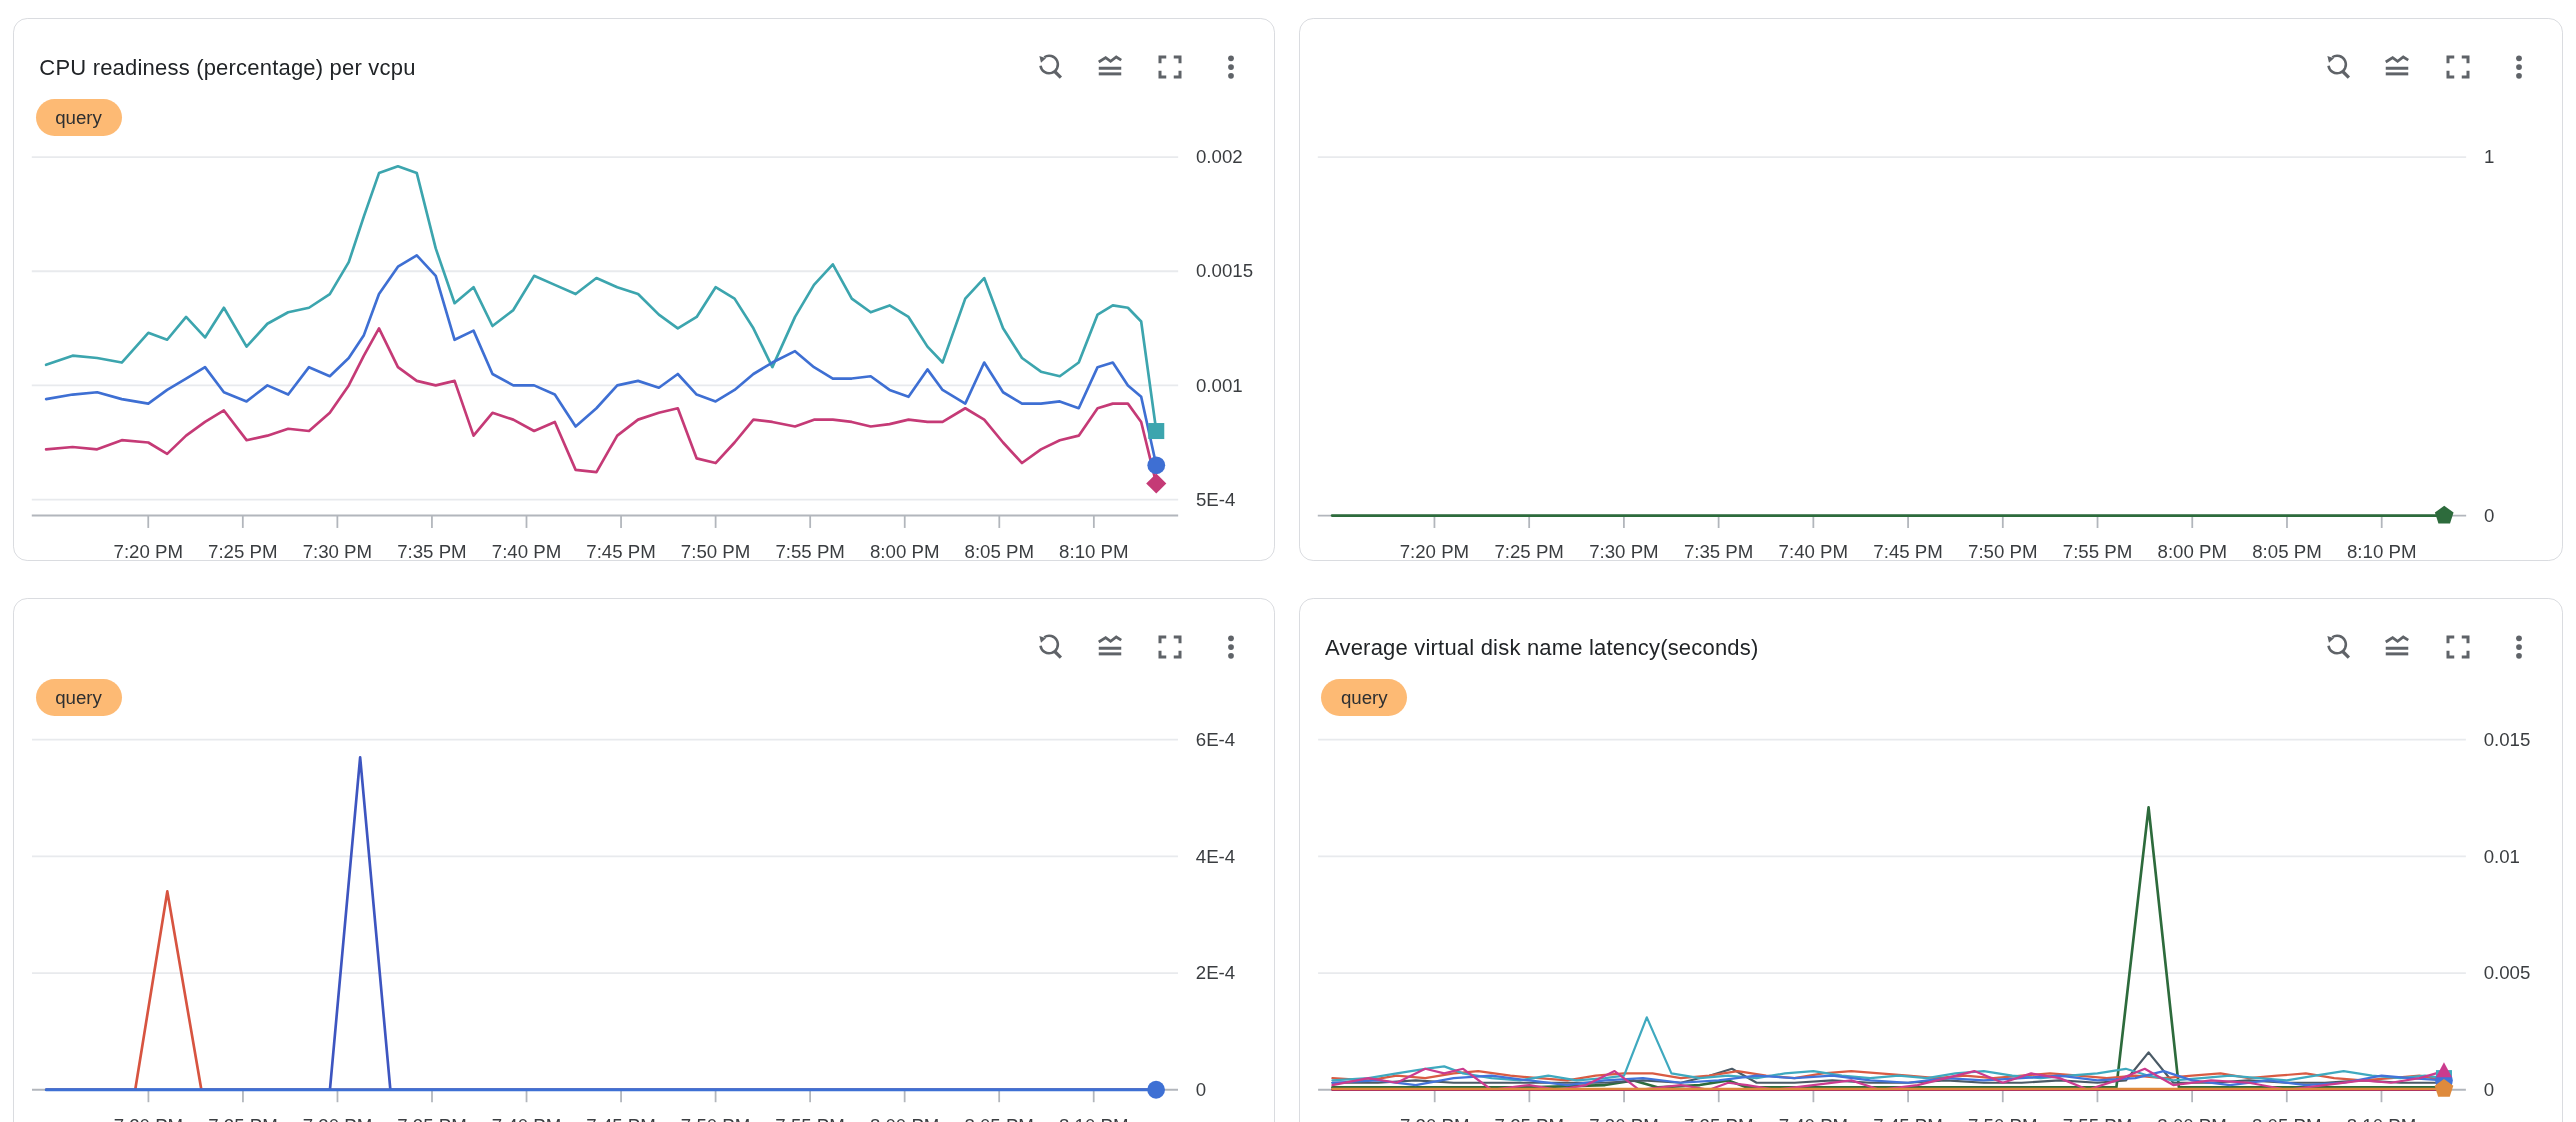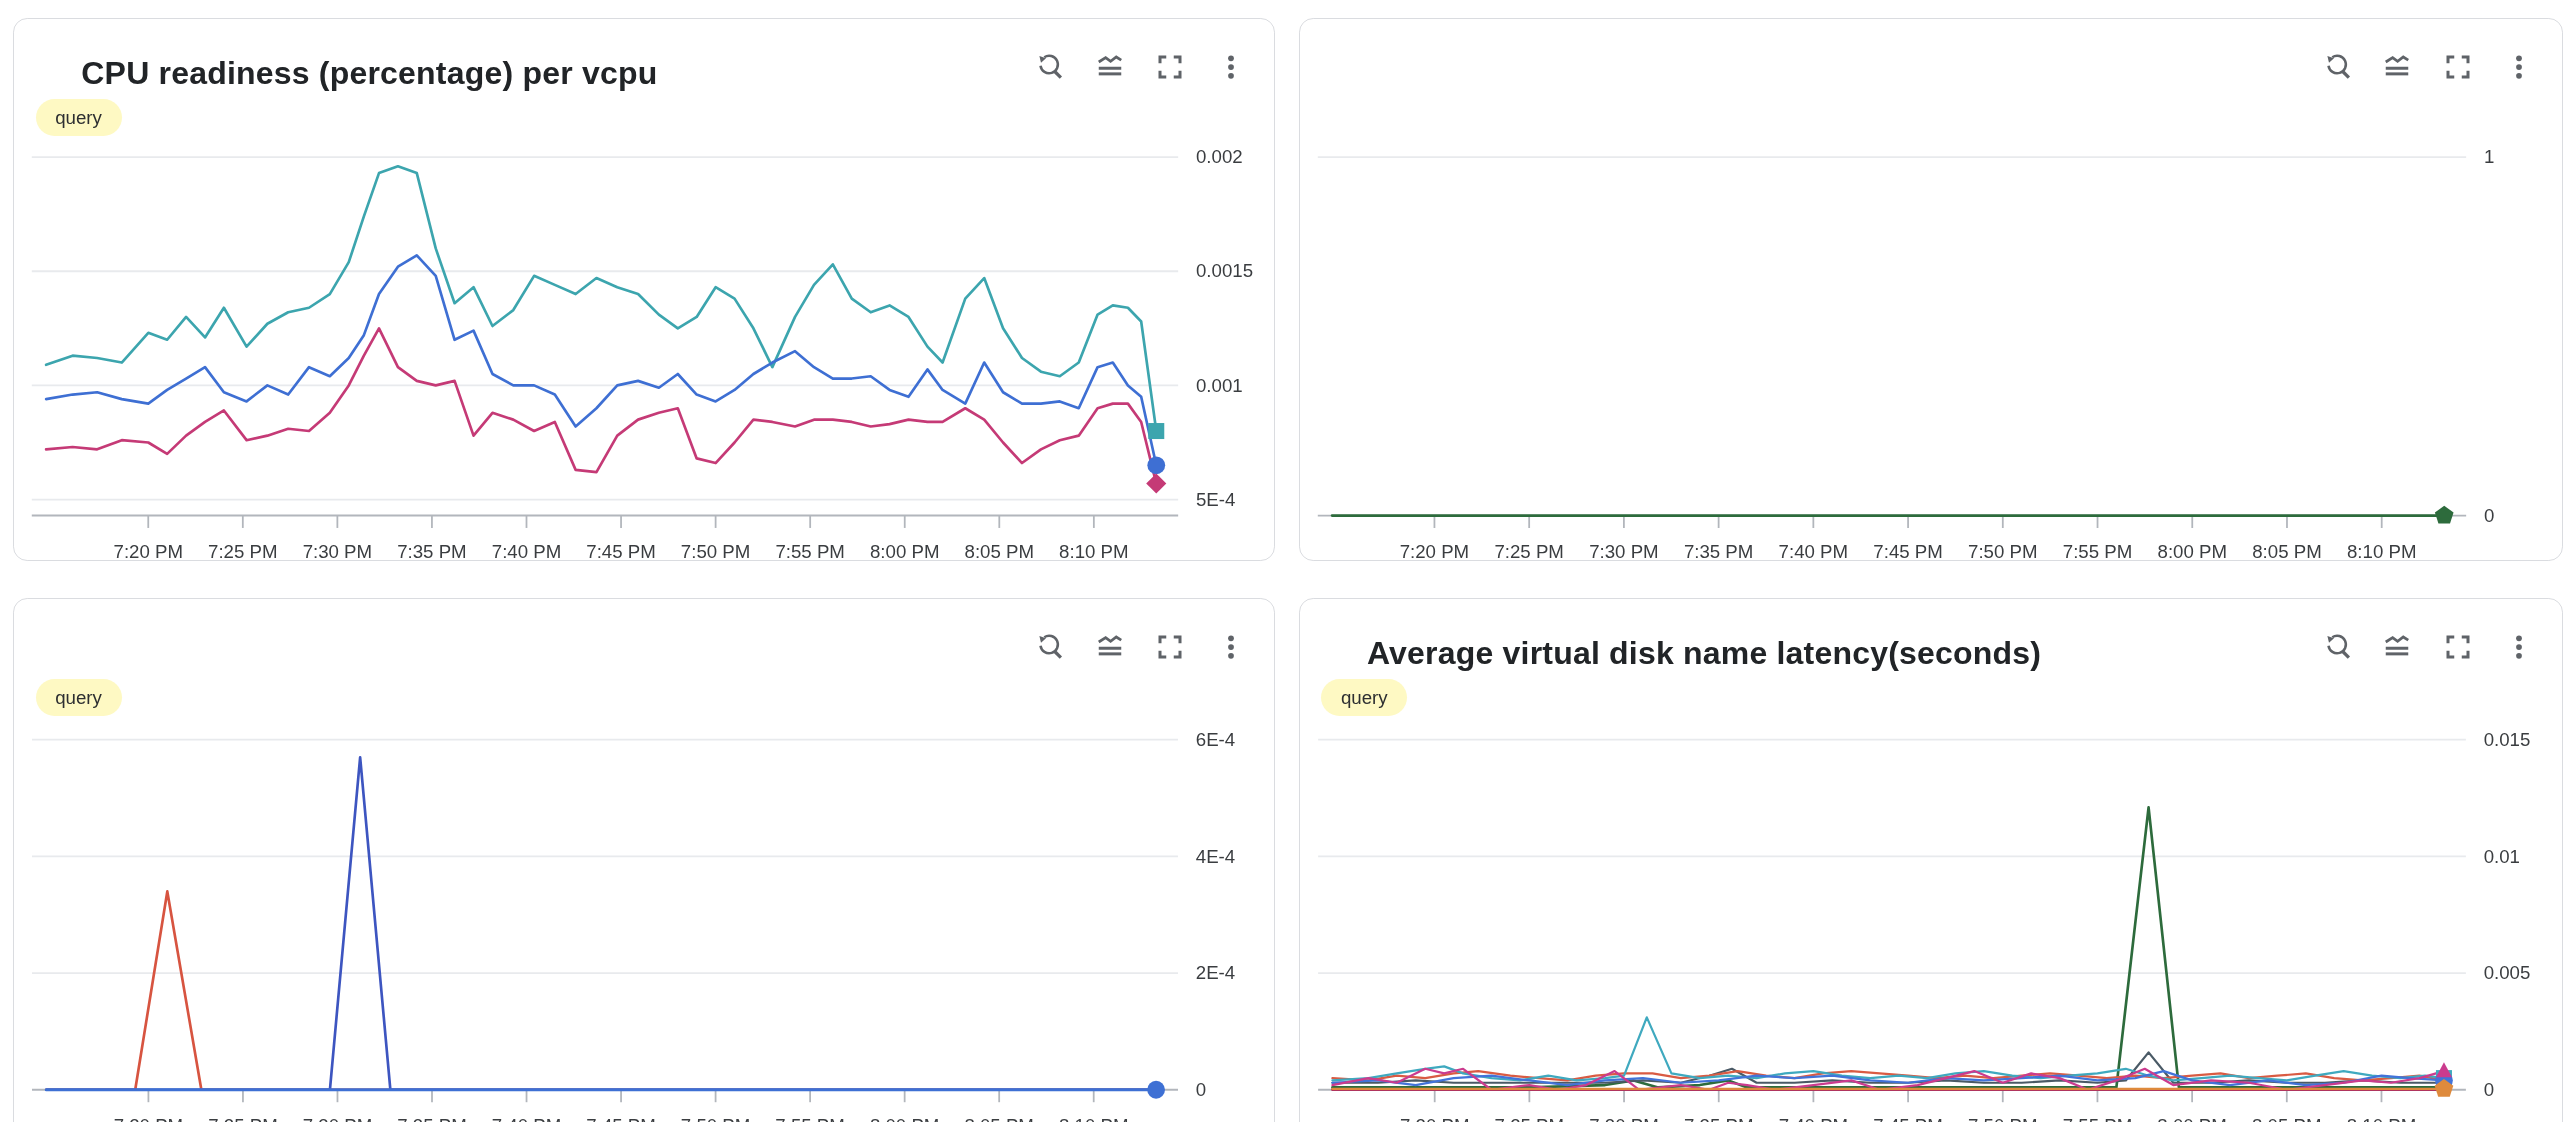--- a/index.html
+++ b/index.html
@@ -1,27 +1,27 @@
 <!DOCTYPE html>
 <html style="font-size:14.2px"><head>
 <meta charset="utf-8">
 <style>
   * { margin:0; padding:0; box-sizing:border-box; }
   html,body { width:2576px; height:1123px; overflow:hidden; background:#ffffff;
     font-family:"Liberation Sans","DejaVu Sans",sans-serif; }
   .dashboard { position:relative; width:2576px; height:1123px; }
   .card { position:absolute; background:#ffffff; border:1.8px solid #dadce0; border-radius:14.2px; }
-  .card-title { position:absolute; left:25px; top:36px; font-size:32px; font-weight:700;
-    color:#212427; letter-spacing:0.2px; white-space:nowrap;margin-left:42px; }
+  .card-title { position:absolute; left:25px; top:36px; font-size:22px; font-weight:400;
+    color:#212427; letter-spacing:0.2px; white-space:nowrap; }
   .toolbar { position:absolute; top:27px; right:23px; display:flex; gap:19.6px; }
   .tbtn { width:41px; height:41px; border:none; background:transparent; color:#5f6368;
     display:flex; align-items:center; justify-content:center; cursor:pointer; border-radius:50%; }
   .tbtn svg { width:30px; height:30px; display:block; }
   .chips { position:absolute; left:21.3px; top:80px; display:flex; gap:18px; }
-  .chip { background:#fef9c3; color:#2d2f31; font-size:18.7px; line-height:37px; height:37px;
+  .chip { background:#fdba74; color:#2d2f31; font-size:18.7px; line-height:37px; height:37px;
     padding:0 19.6px; border-radius:19.6px; white-space:nowrap; }
   .chart { position:absolute; left:0; top:0; }
   svg text { font-family:"Liberation Sans","DejaVu Sans",sans-serif; }
 </style>
 </head>
 <body>
 
 <div class="dashboard">
 
   <section class="card" style="left:13.3px; top:18px; width:1262px; height:543px;">

